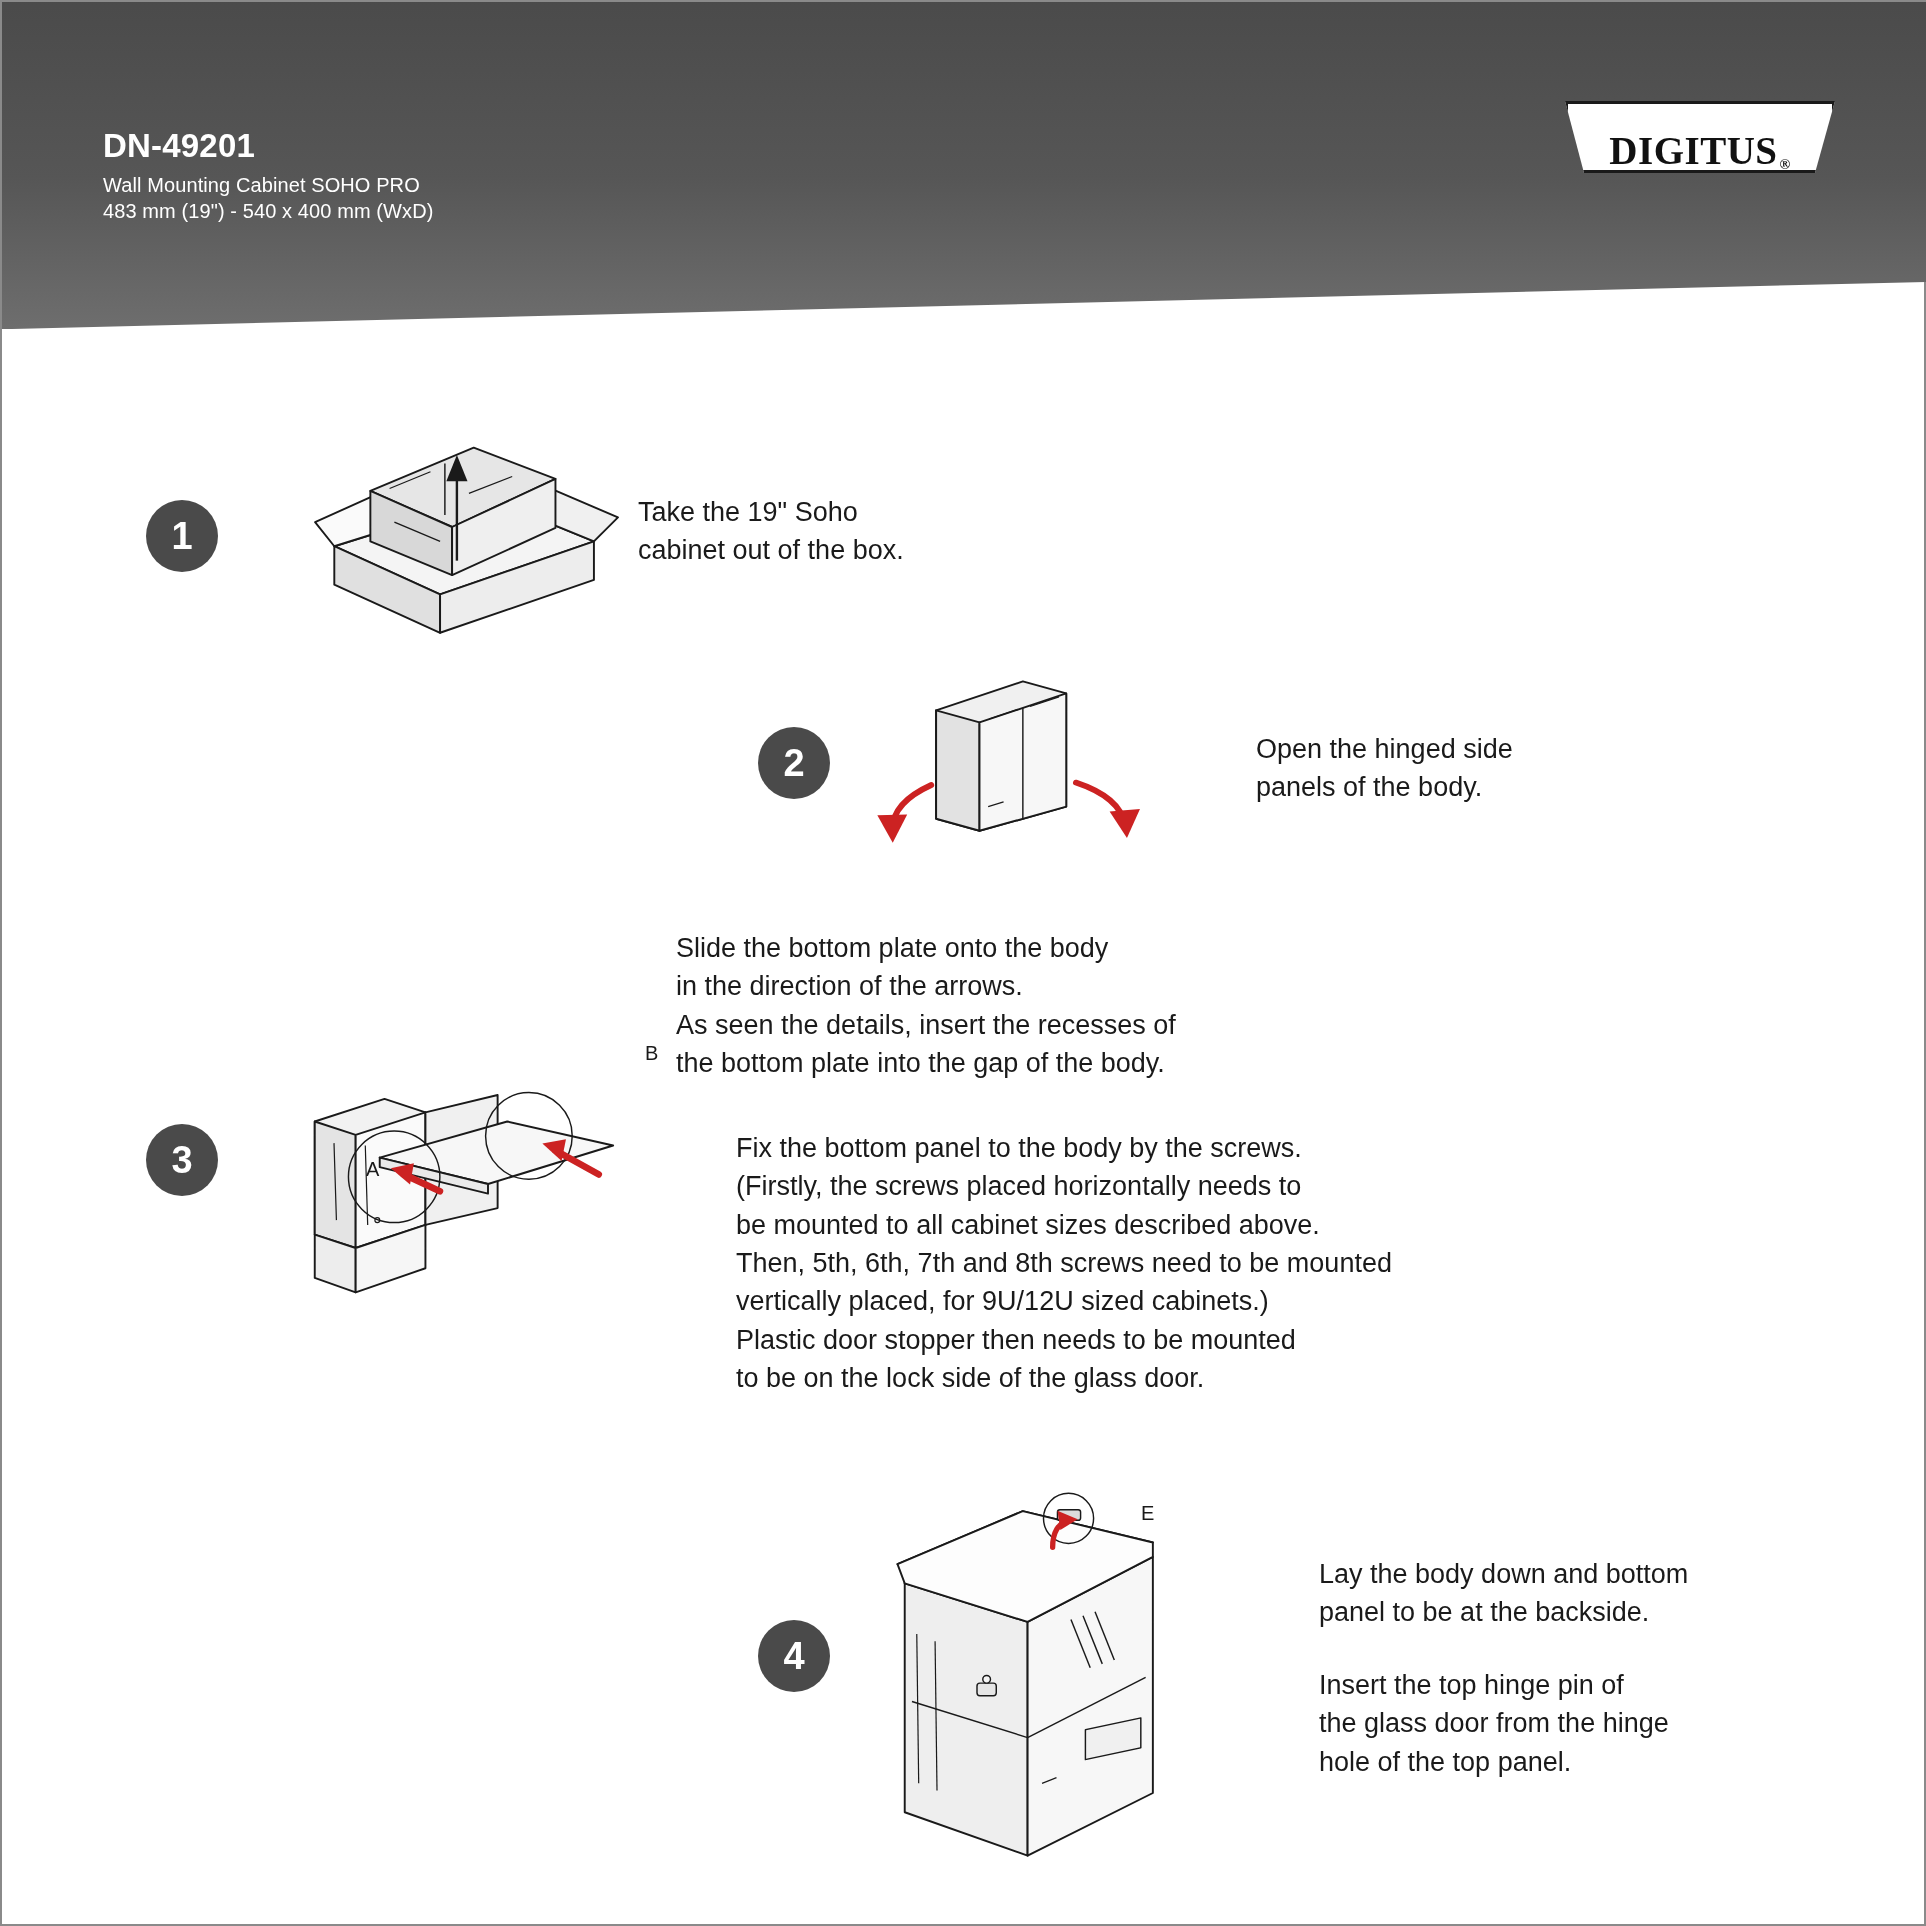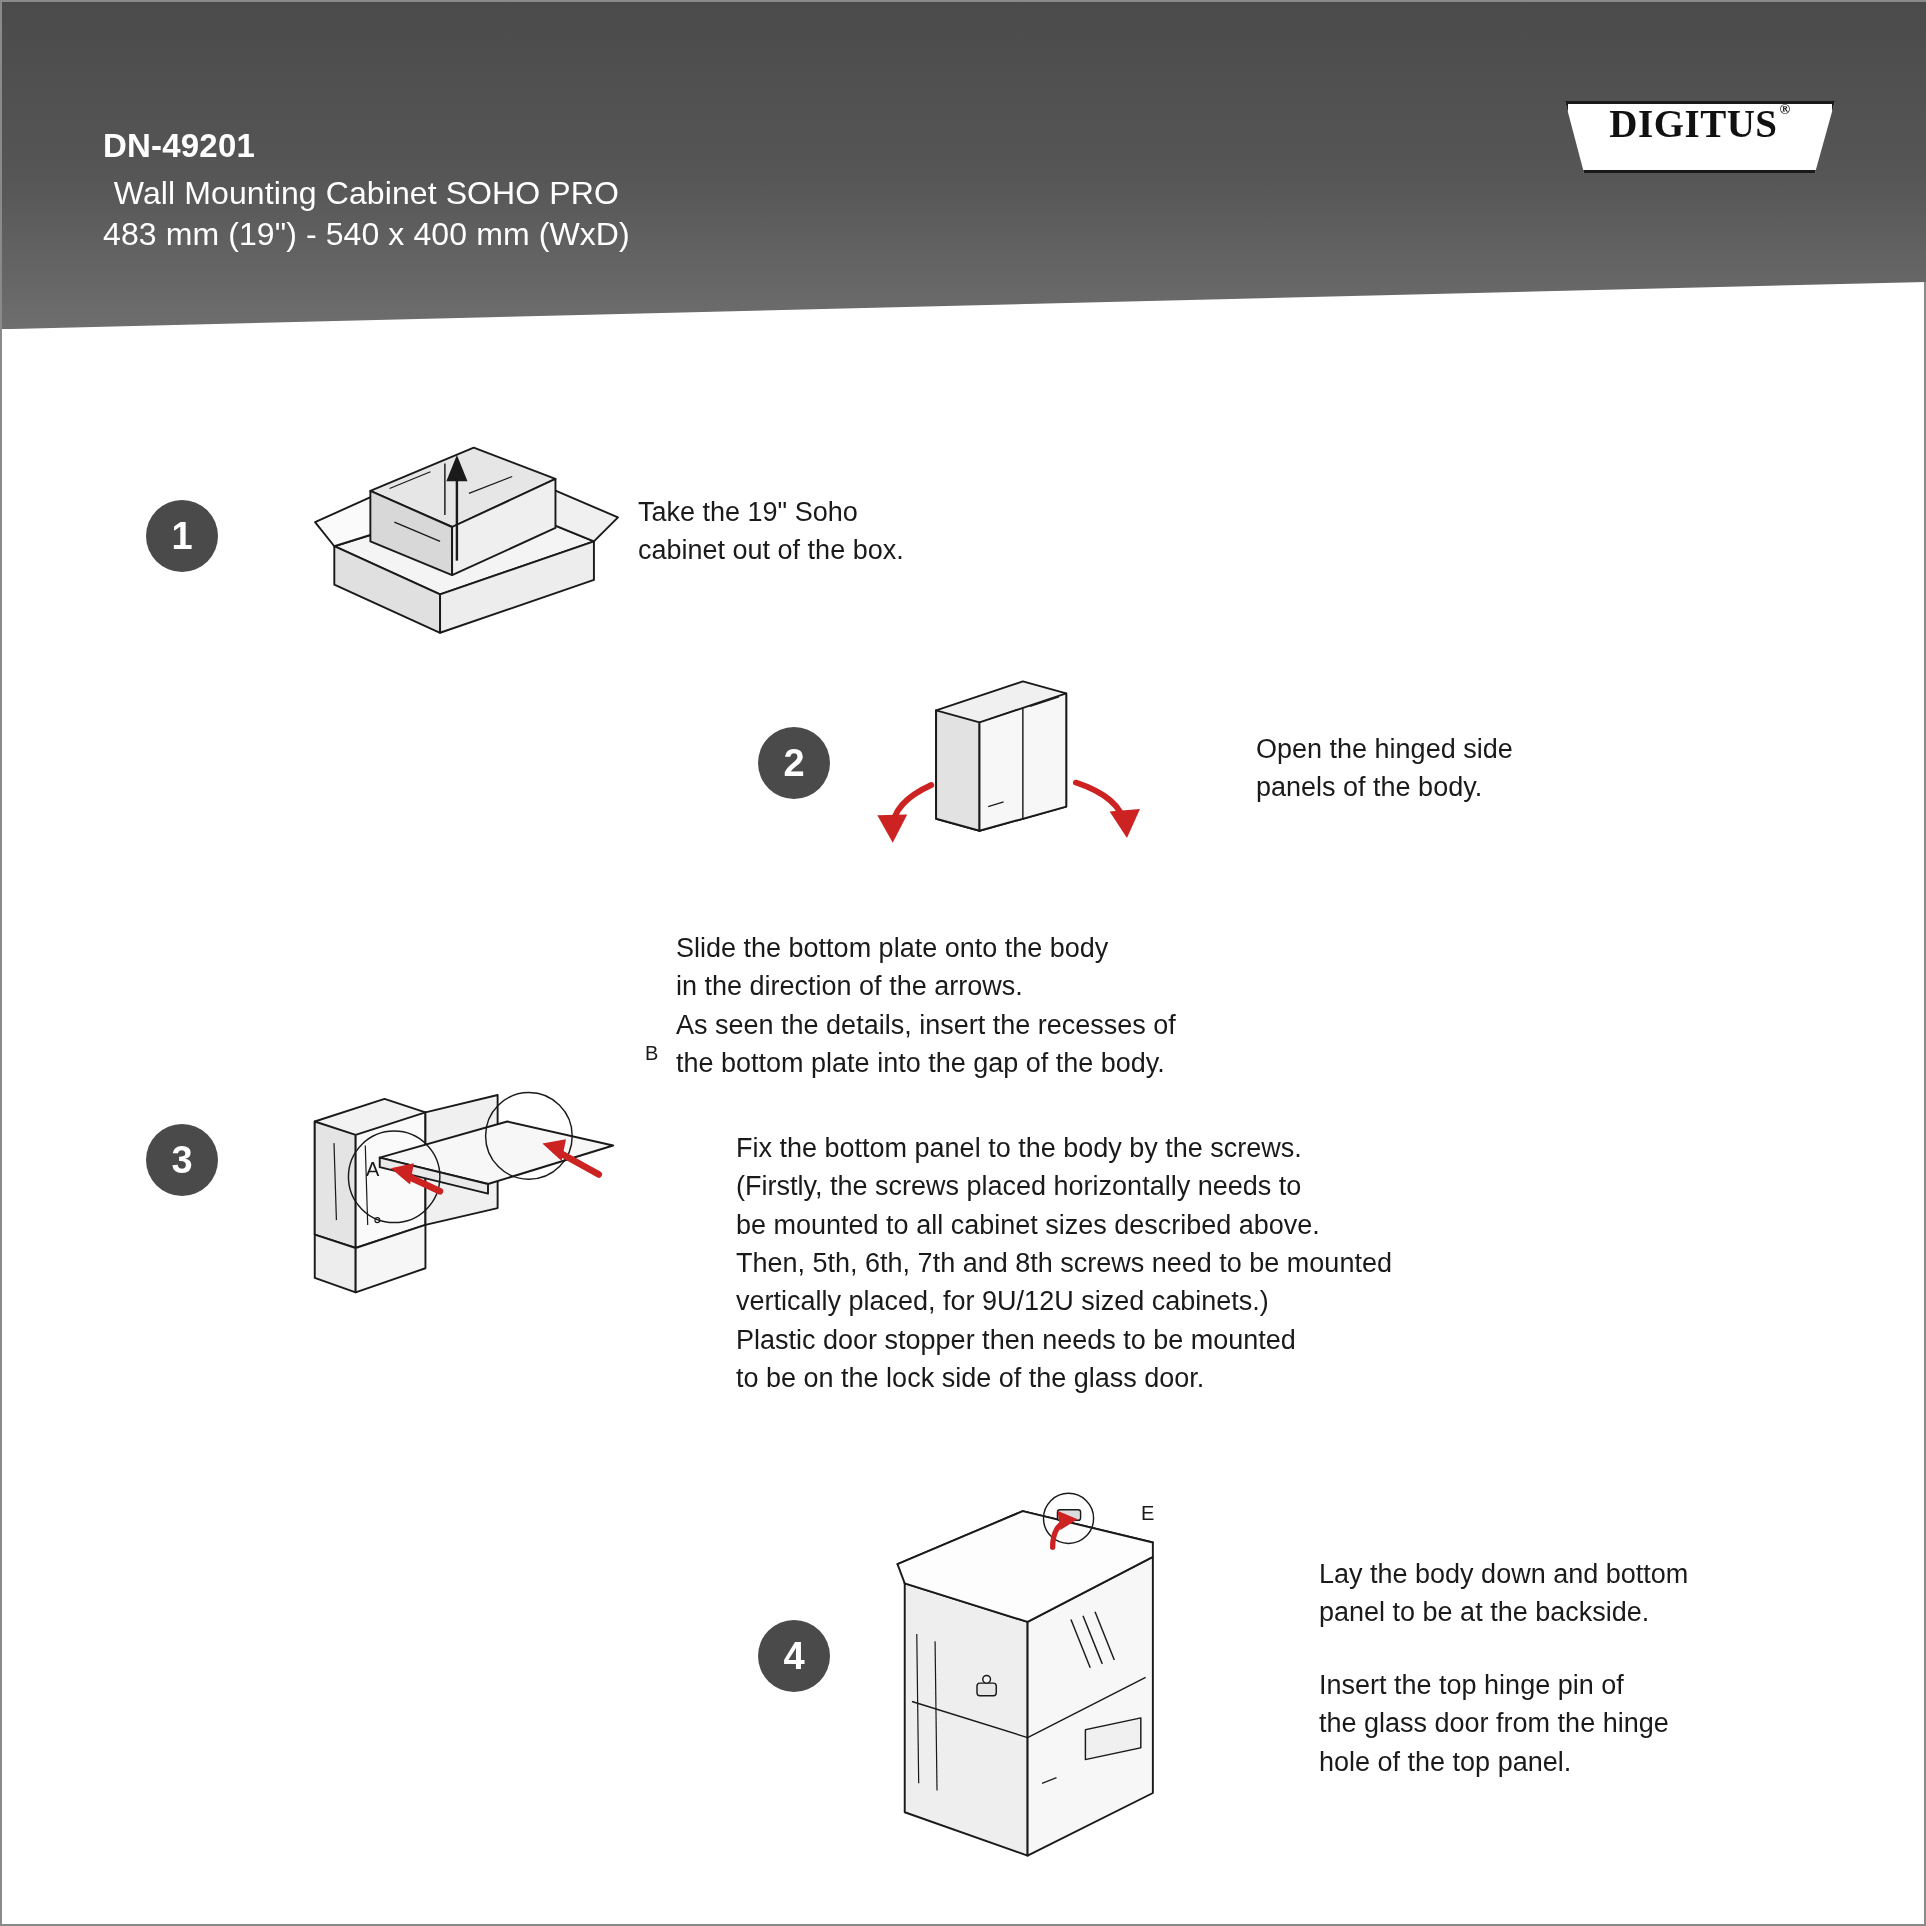--- a/index.html
+++ b/index.html
@@ -50,26 +50,25 @@
     margin-top: 42px;
   }
   .sku {
     font-size: 33px;
     font-weight: bold;
     letter-spacing: 0.2px;
     line-height: 1.1;
     margin: 0 0 8.7px 0;
   }
   .prod-line {
-    font-size: 32px;
+    font-size: 20px;
     font-weight: normal;
     line-height: 1.28;
     margin: 0;
     letter-spacing: 0.1px;
-    text-align: center;
   }
 
   
   .logo {
     position: absolute;
     left: 1563px;
     top: 99px;
     width: 270px;
     height: 72px;
   }
@@ -82,21 +81,21 @@
     border: 3.4px solid #1a1a1a;
     box-sizing: border-box;
     clip-path: polygon(0 0, 270px 0, 250px 72px, 19px 72px);
   }
   .logo-text {
     position: absolute;
     left: 0; top: 0;
     width: 270px;
     height: 72px;
     display: flex;
-    align-items: flex-start;
+    align-items: flex-end;
     justify-content: center;
     font-size: 39px;
     font-weight: bold;
     letter-spacing: 0.5px;
     color: #111;
     font-family: "Liberation Serif", serif;
   }
   .logo-text sup {
     font-size: 14.4px;
     vertical-align: super;

